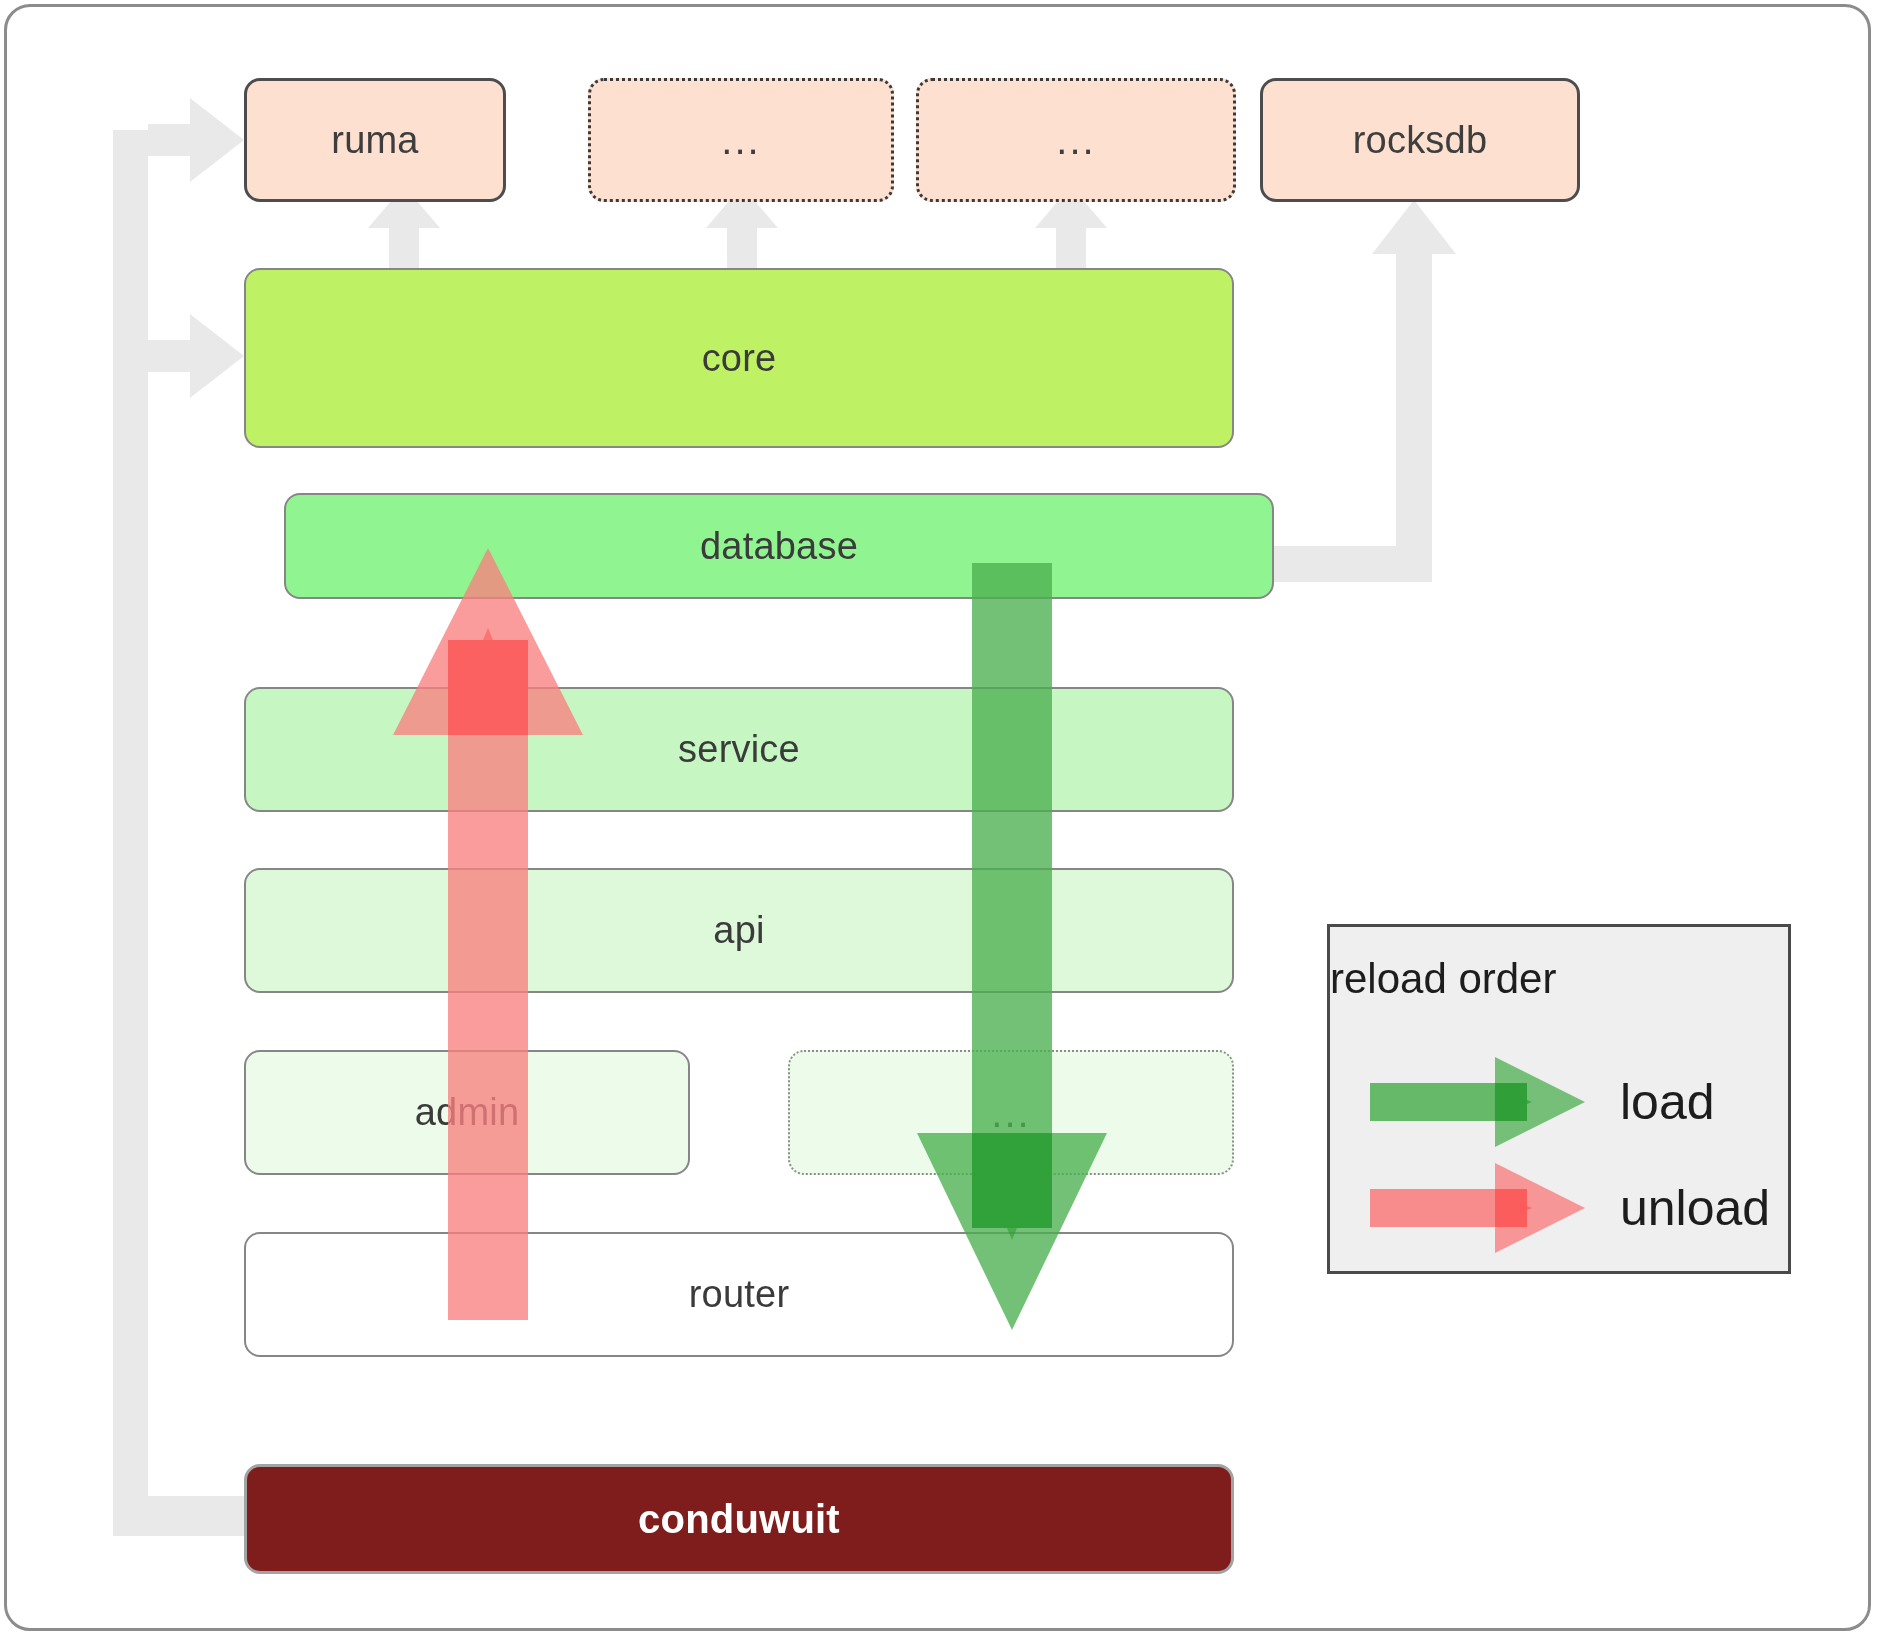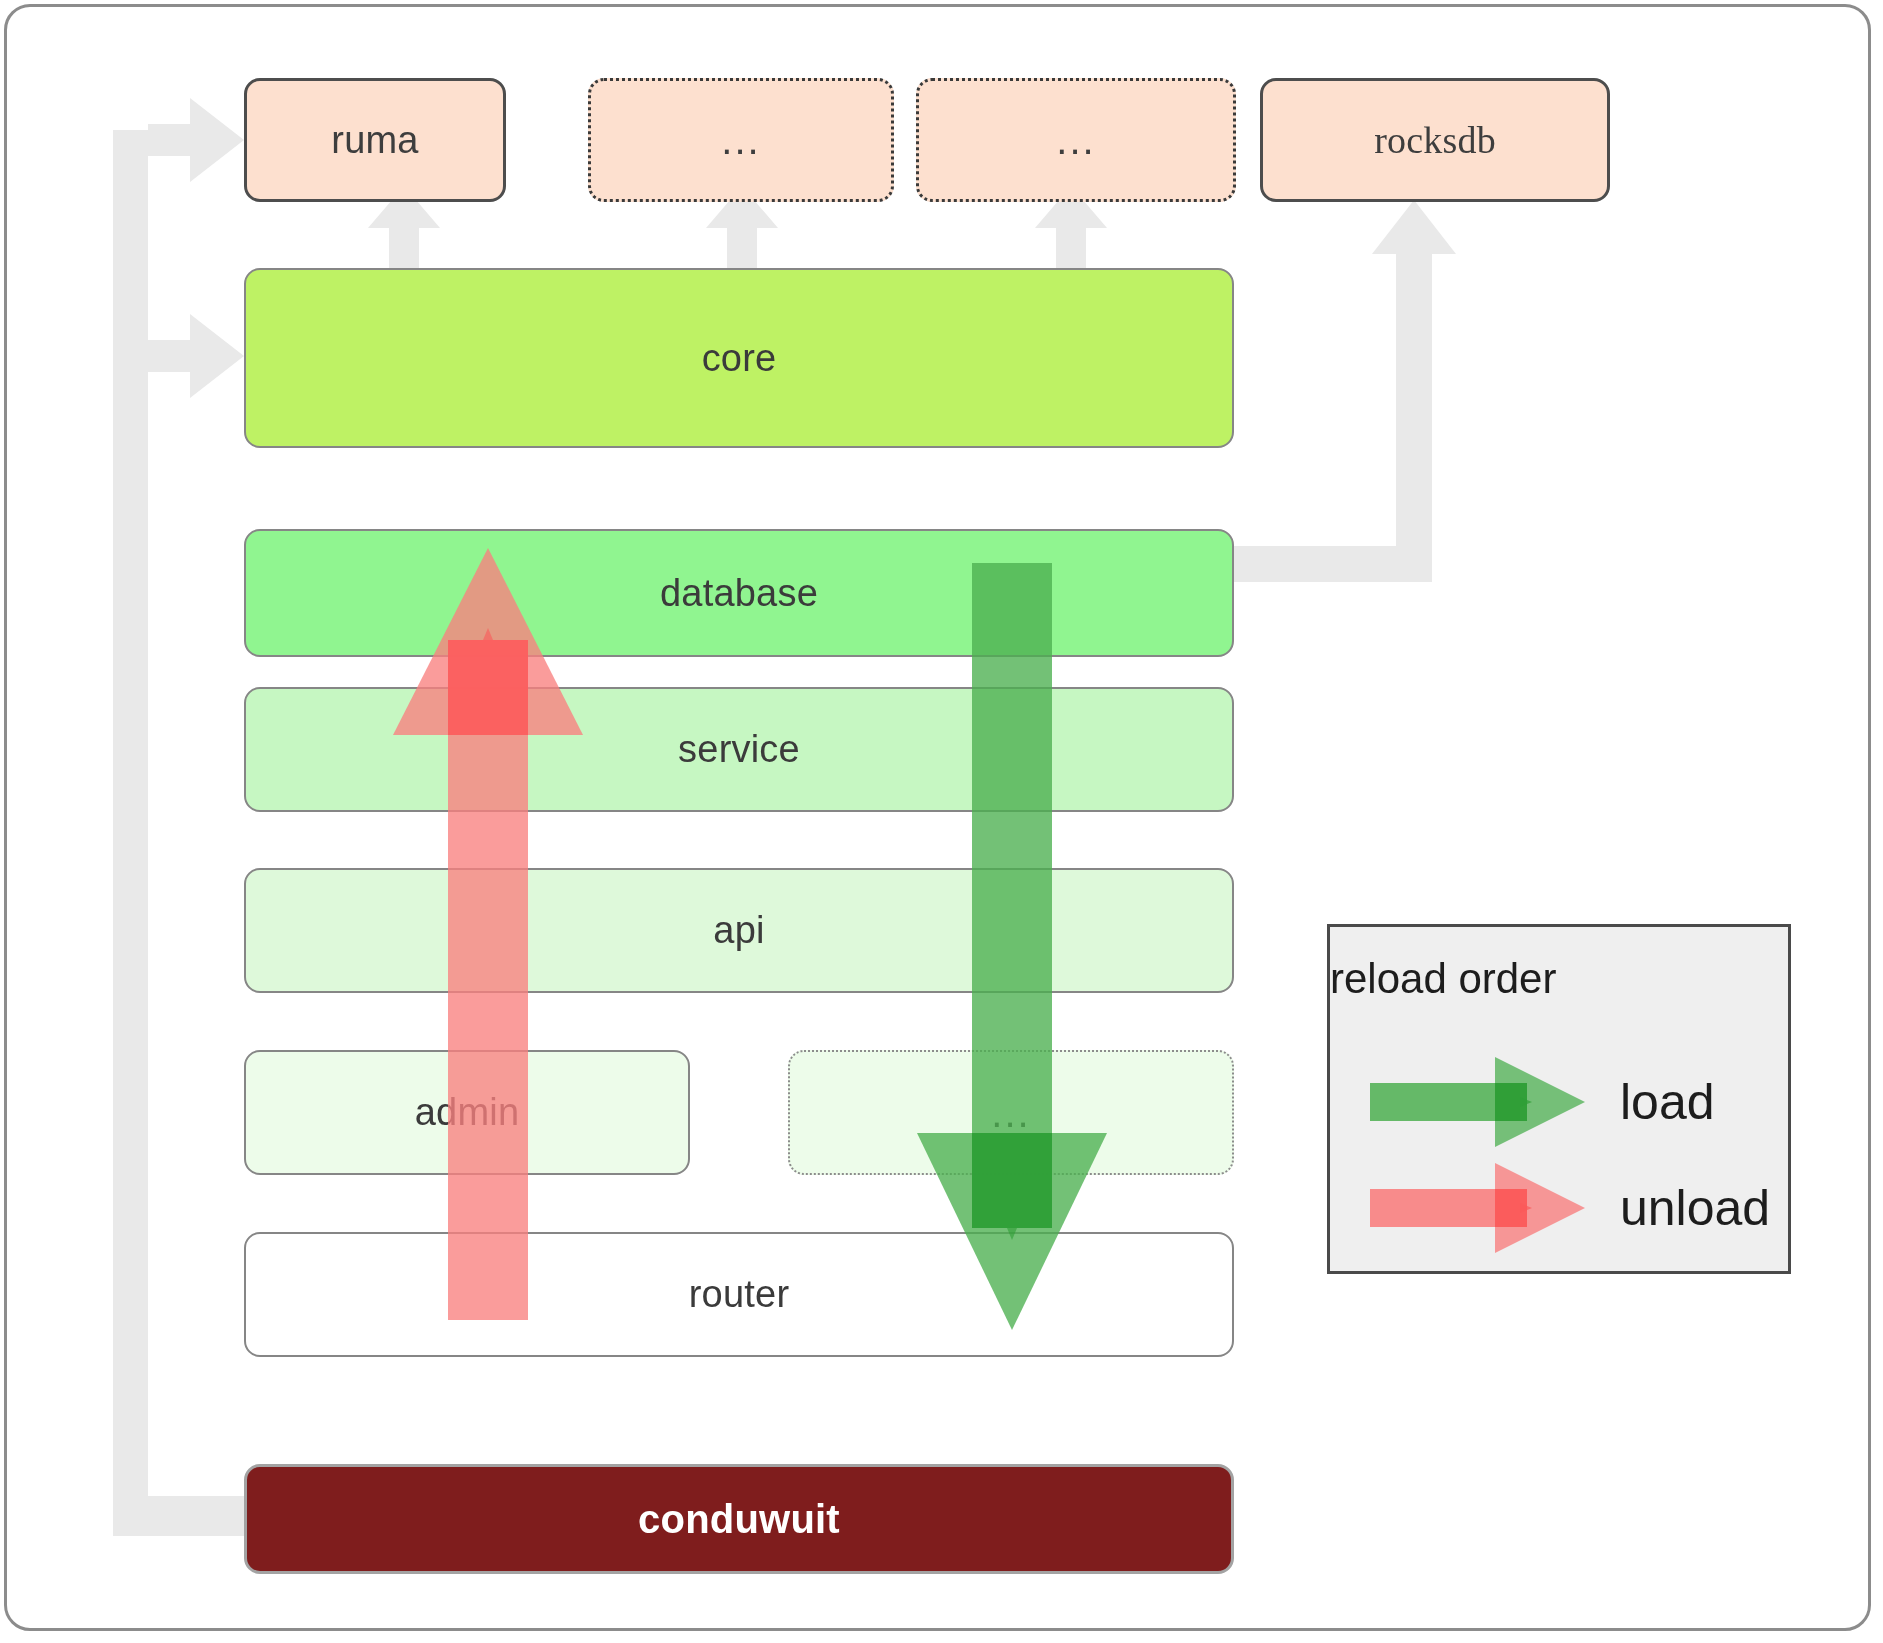--- a/index.html
+++ b/index.html
@@ -57,21 +57,21 @@
   .dots { letter-spacing: 2px; font-size: 40px; line-height: .4; }
 
   
   .stack {
     left: 244px;
     width: 990px;
     border: 2px solid #868686;
     border-radius: 16px;
   }
   .core      { top: 268px;  height: 180px; background: #bef264; }
-  .database  { top: 529px;  height: 128px; background: #90f590; }
+  .database  { top: 493px;  height: 106px; background: #90f590; margin-left: 40px; }
   .service   { top: 687px;  height: 125px; background: #c6f7c2; }
   .api       { top: 868px;  height: 125px; background: #def9da; }
   .admin     { top: 1050px; height: 125px; background: #edfcea; width: 446px; }
   .etc2      { top: 1050px; height: 125px; background: #edfcea;
                left: 788px; width: 446px; border: 2px dotted #8c8c8c; }
   .router    { top: 1232px; height: 125px; background: #ffffff; }
 
   
   .conduwuit {
     left: 244px;
@@ -167,21 +167,21 @@
   </div>
 
   <div class="node dep dotted" style="left:588px; width:306px;">
     <span class="lbl dots">...</span>
   </div>
 
   <div class="node dep dotted" style="left:916px; width:320px;">
     <span class="lbl dots">...</span>
   </div>
 
-  <div class="node dep" style="left:1260px; width:350px;font-family:Liberation Serif, serif;">
+  <div class="node dep" style="left:1260px; width:320px;">
     <span class="lbl">rocksdb</span>
   </div>
 
   <div class="node stack core">
     <span class="lbl">core</span>
   </div>
 
   <div class="node stack database">
     <span class="lbl">database</span>
   </div>

